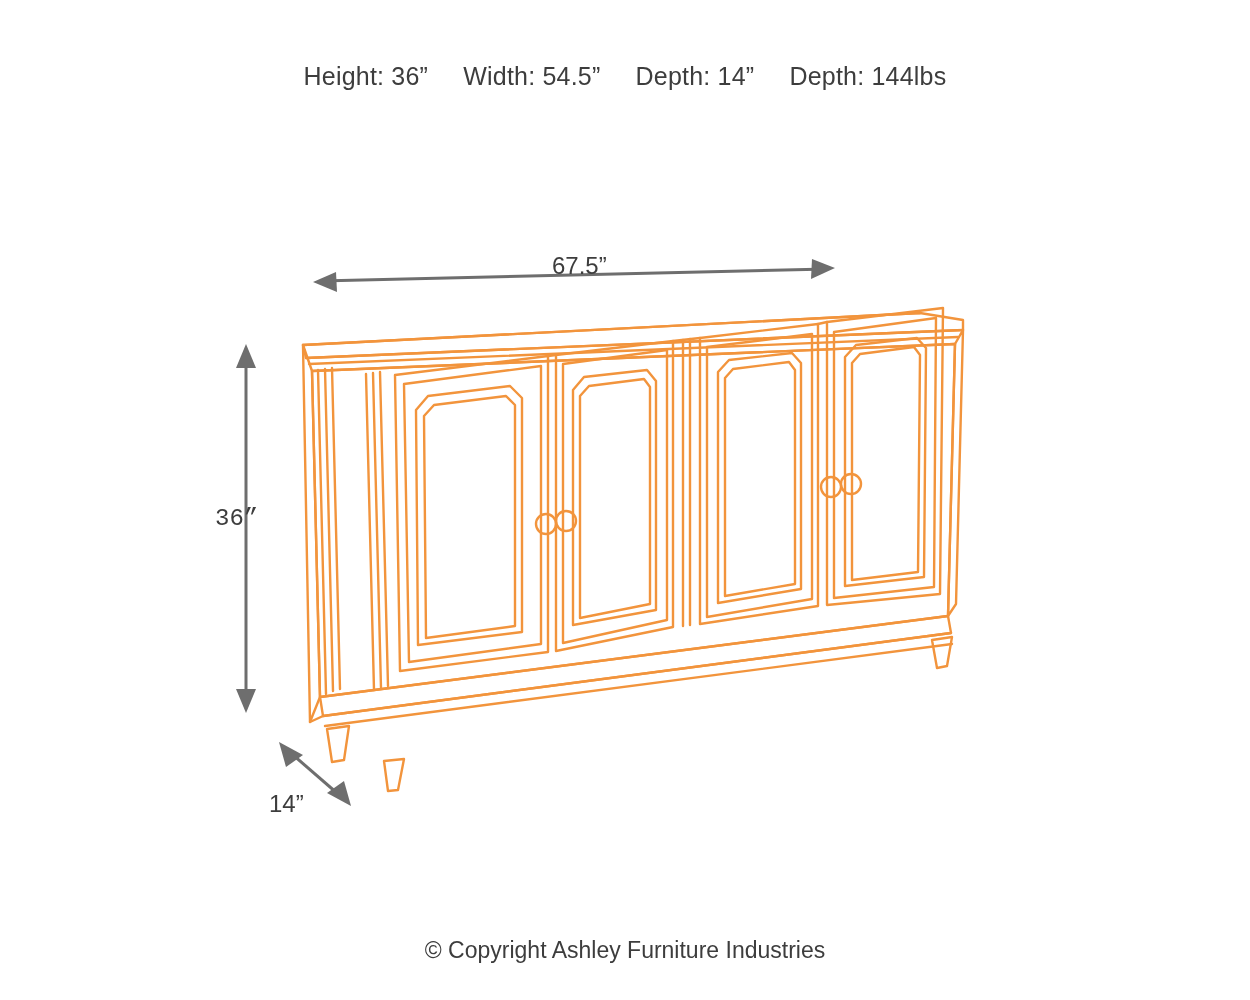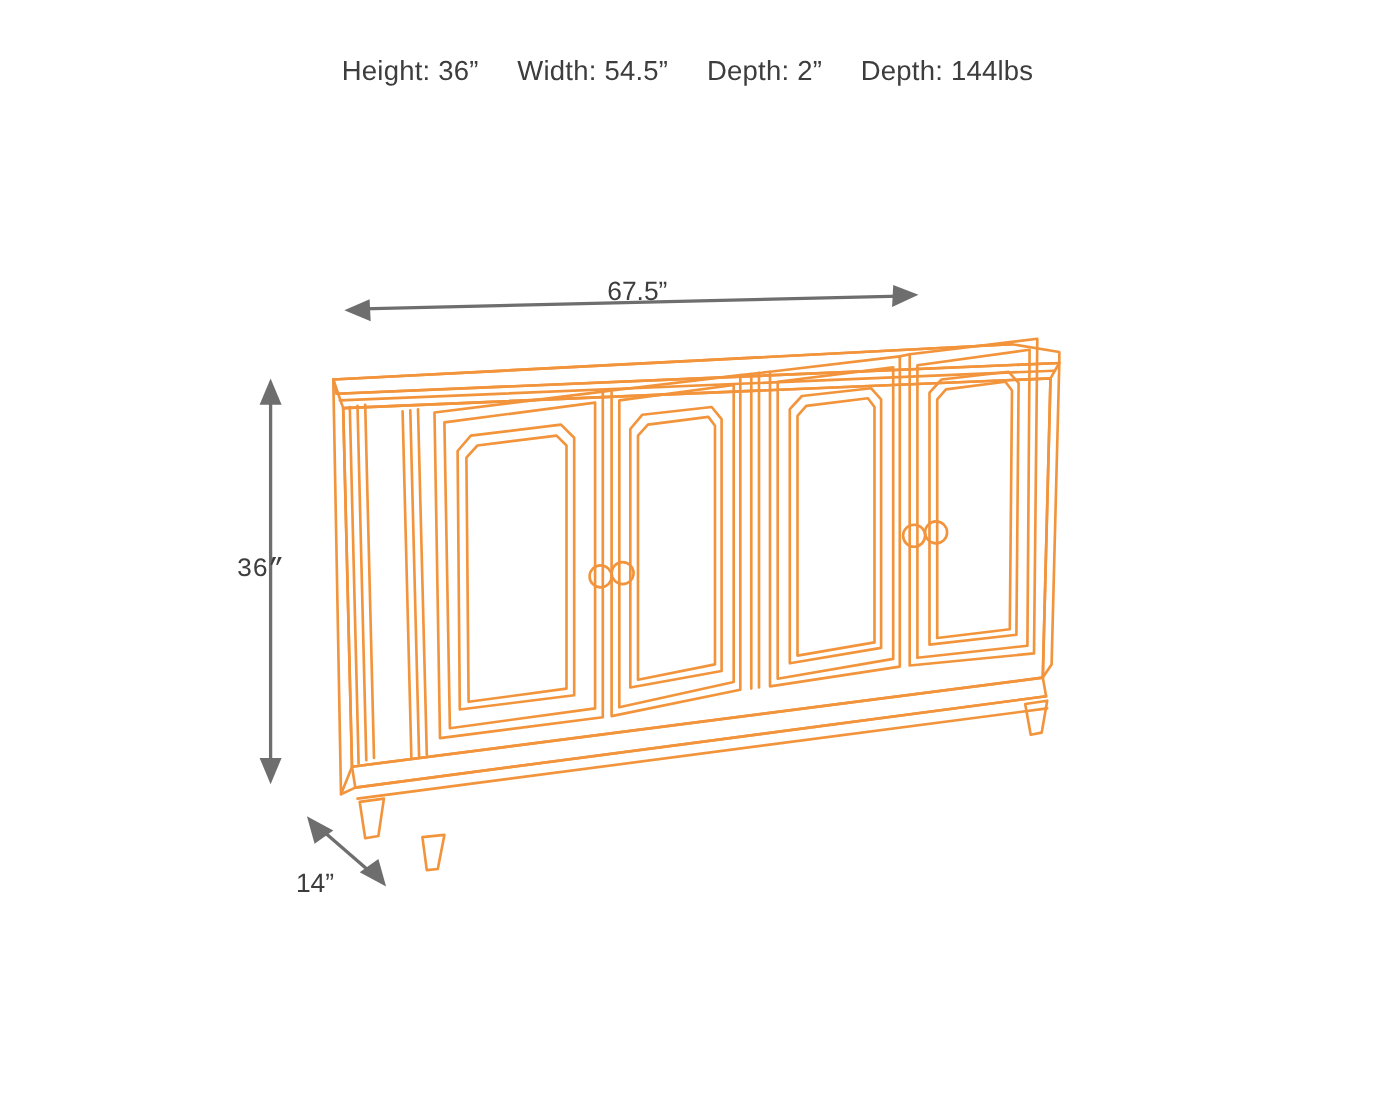--- a/index.html
+++ b/index.html
@@ -27,21 +27,21 @@
     left: 0;
     width: 1250px;
     text-align: center;
     font-size: 25px;
     color: #3d3d3d;
     letter-spacing: 0.2px;
     white-space: nowrap;
   }
   .spec-header .spec-item {
     display: inline-block;
-    margin: 1px 14px;
+    margin: 12px 14px;
   }
   
   .copyright {
     position: absolute;
     bottom: 36px;
     left: 0;
     width: 1250px;
     text-align: center;
     font-size: 23px;
     color: #3d3d3d;
@@ -67,21 +67,21 @@
   .dim-depth-label { top: 790px; left: 269px; }
 </style>
 </head>
 <body>
 
 <div id="spec-page">
 
   <div class="spec-header">
     <span class="spec-item">Height: 36”</span>
     <span class="spec-item">Width: 54.5”</span>
-    <span class="spec-item">Depth: 2”</span>
+    <span class="spec-item">Depth: 14”</span>
     <span class="spec-item">Depth: 144lbs</span>
   </div>
 
   <svg class="drawing" viewBox="0 0 1250 1000">
 
     <g stroke="#6E6E6E" stroke-width="3" fill="none">
 
       <line x1="320" y1="281" x2="828" y2="269"></line>
       <polygon points="313,282 336,272 337,292" fill="#6E6E6E" stroke="none"></polygon>
       <polygon points="835,268 812,259 811,279" fill="#6E6E6E" stroke="none"></polygon>
@@ -156,14 +156,15 @@
       <path d="M818,324 L827,322"></path>
       <path d="M690,339 L690,625"></path>
       <path d="M683,340 L683,626"></path>
     </g>
   </svg>
 
   <div class="dim-label dim-width-label">67.5”</div>
   <div class="dim-label dim-height-label">36”</div>
   <div class="dim-label dim-depth-label">14”</div>
 
+  <div class="copyright">© Copyright Ashley Furniture Industries</div>
 
 </div>
 
 </body></html>

